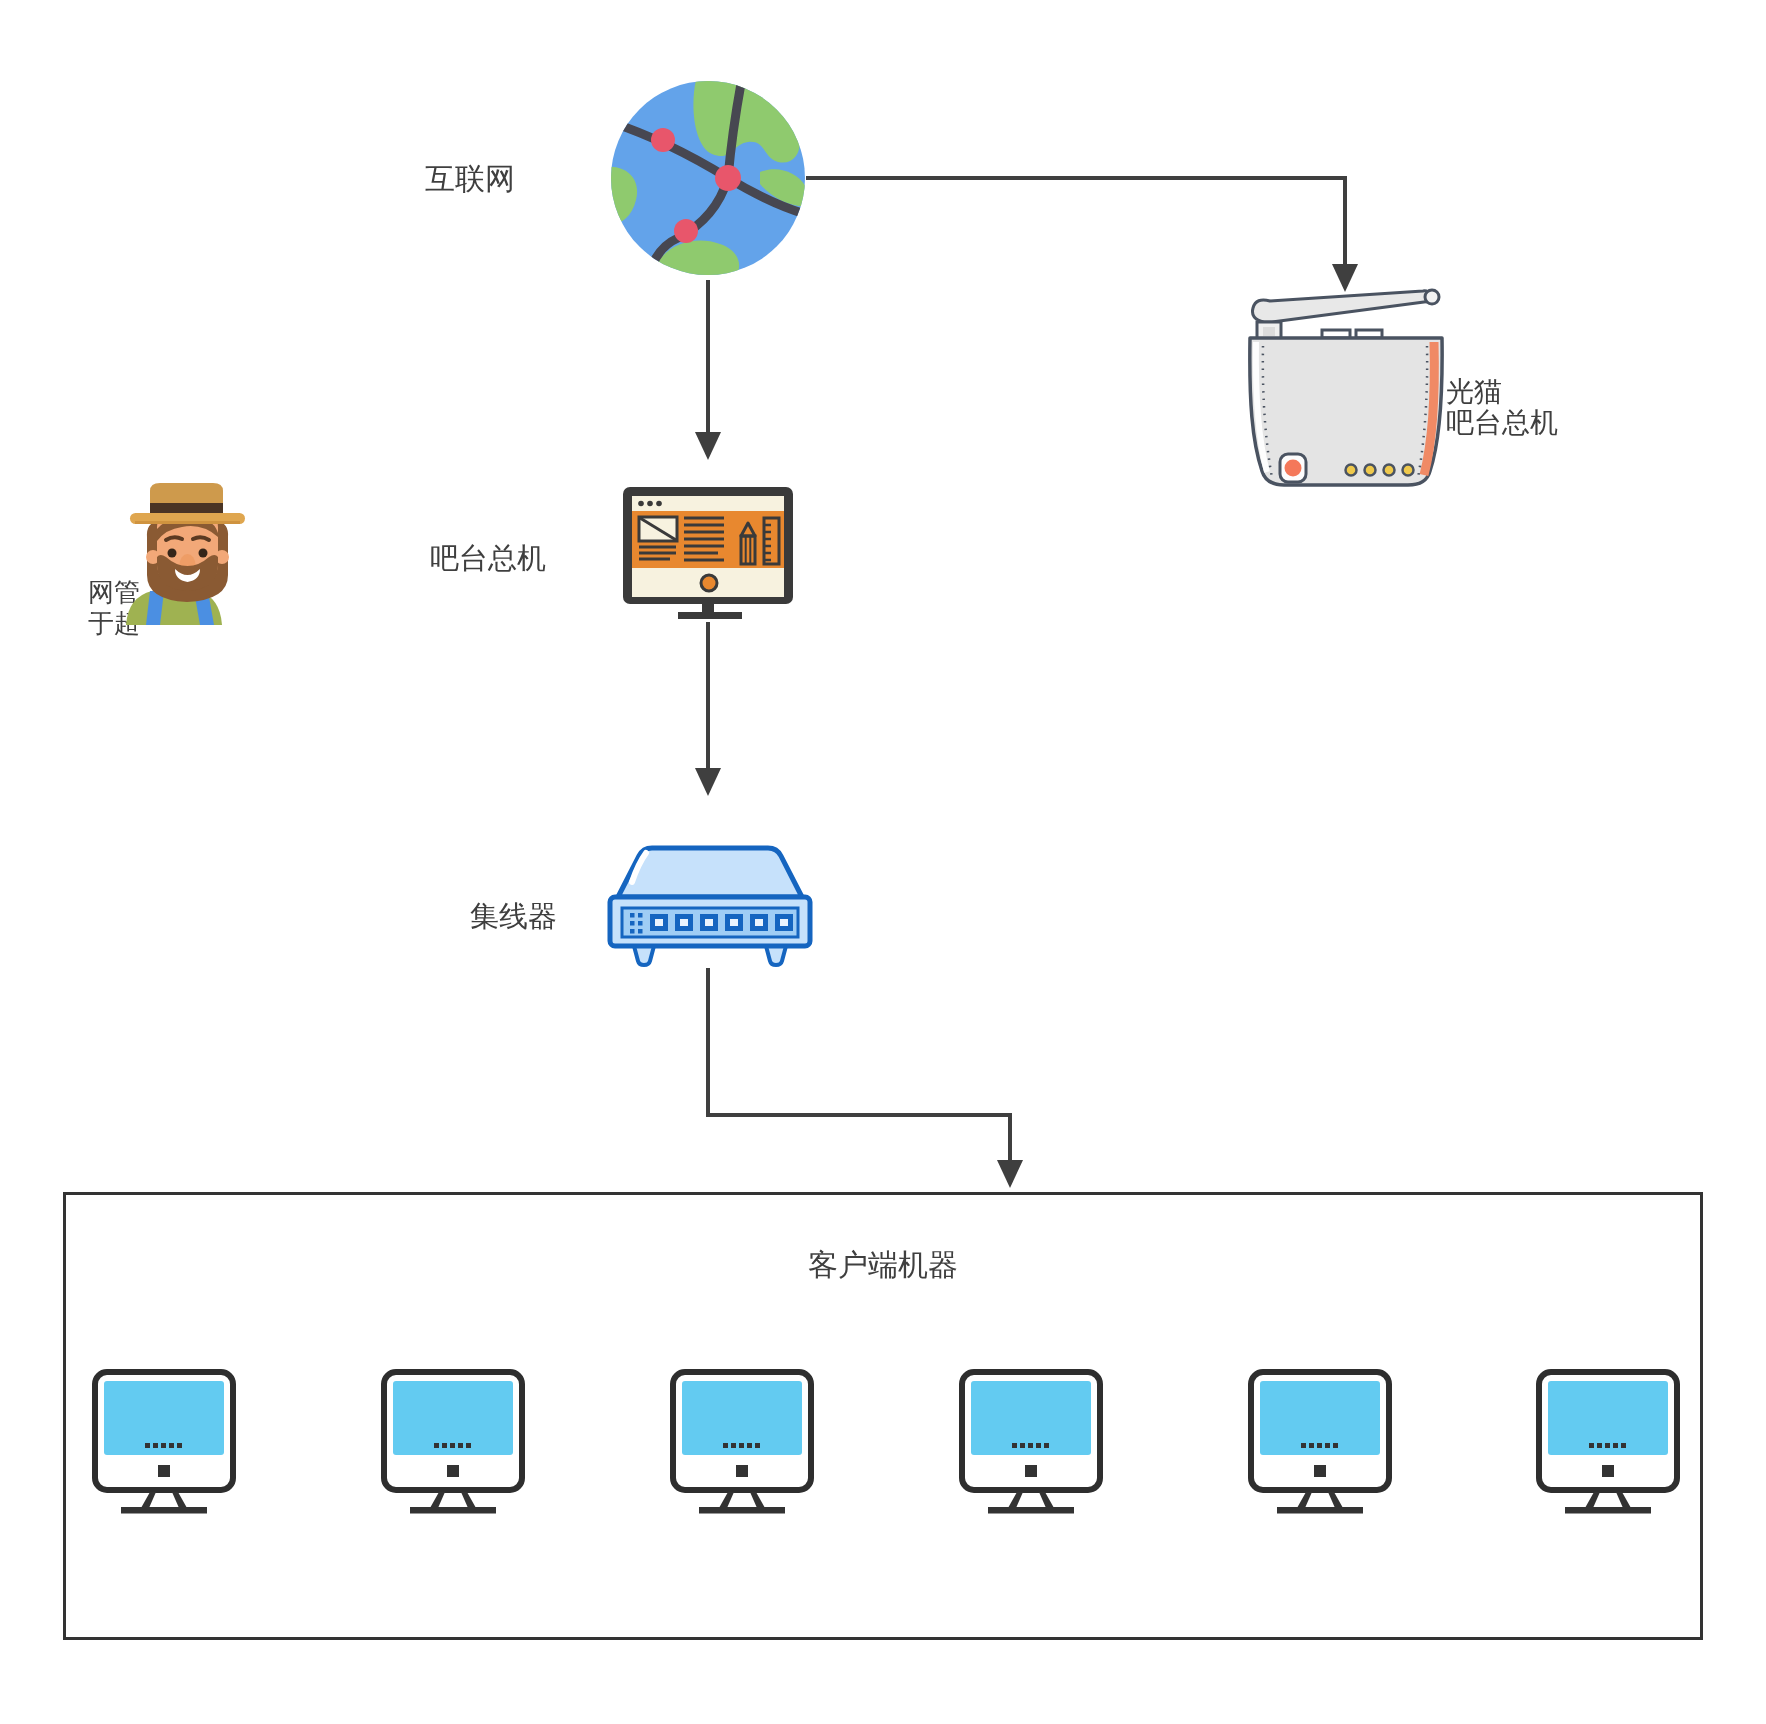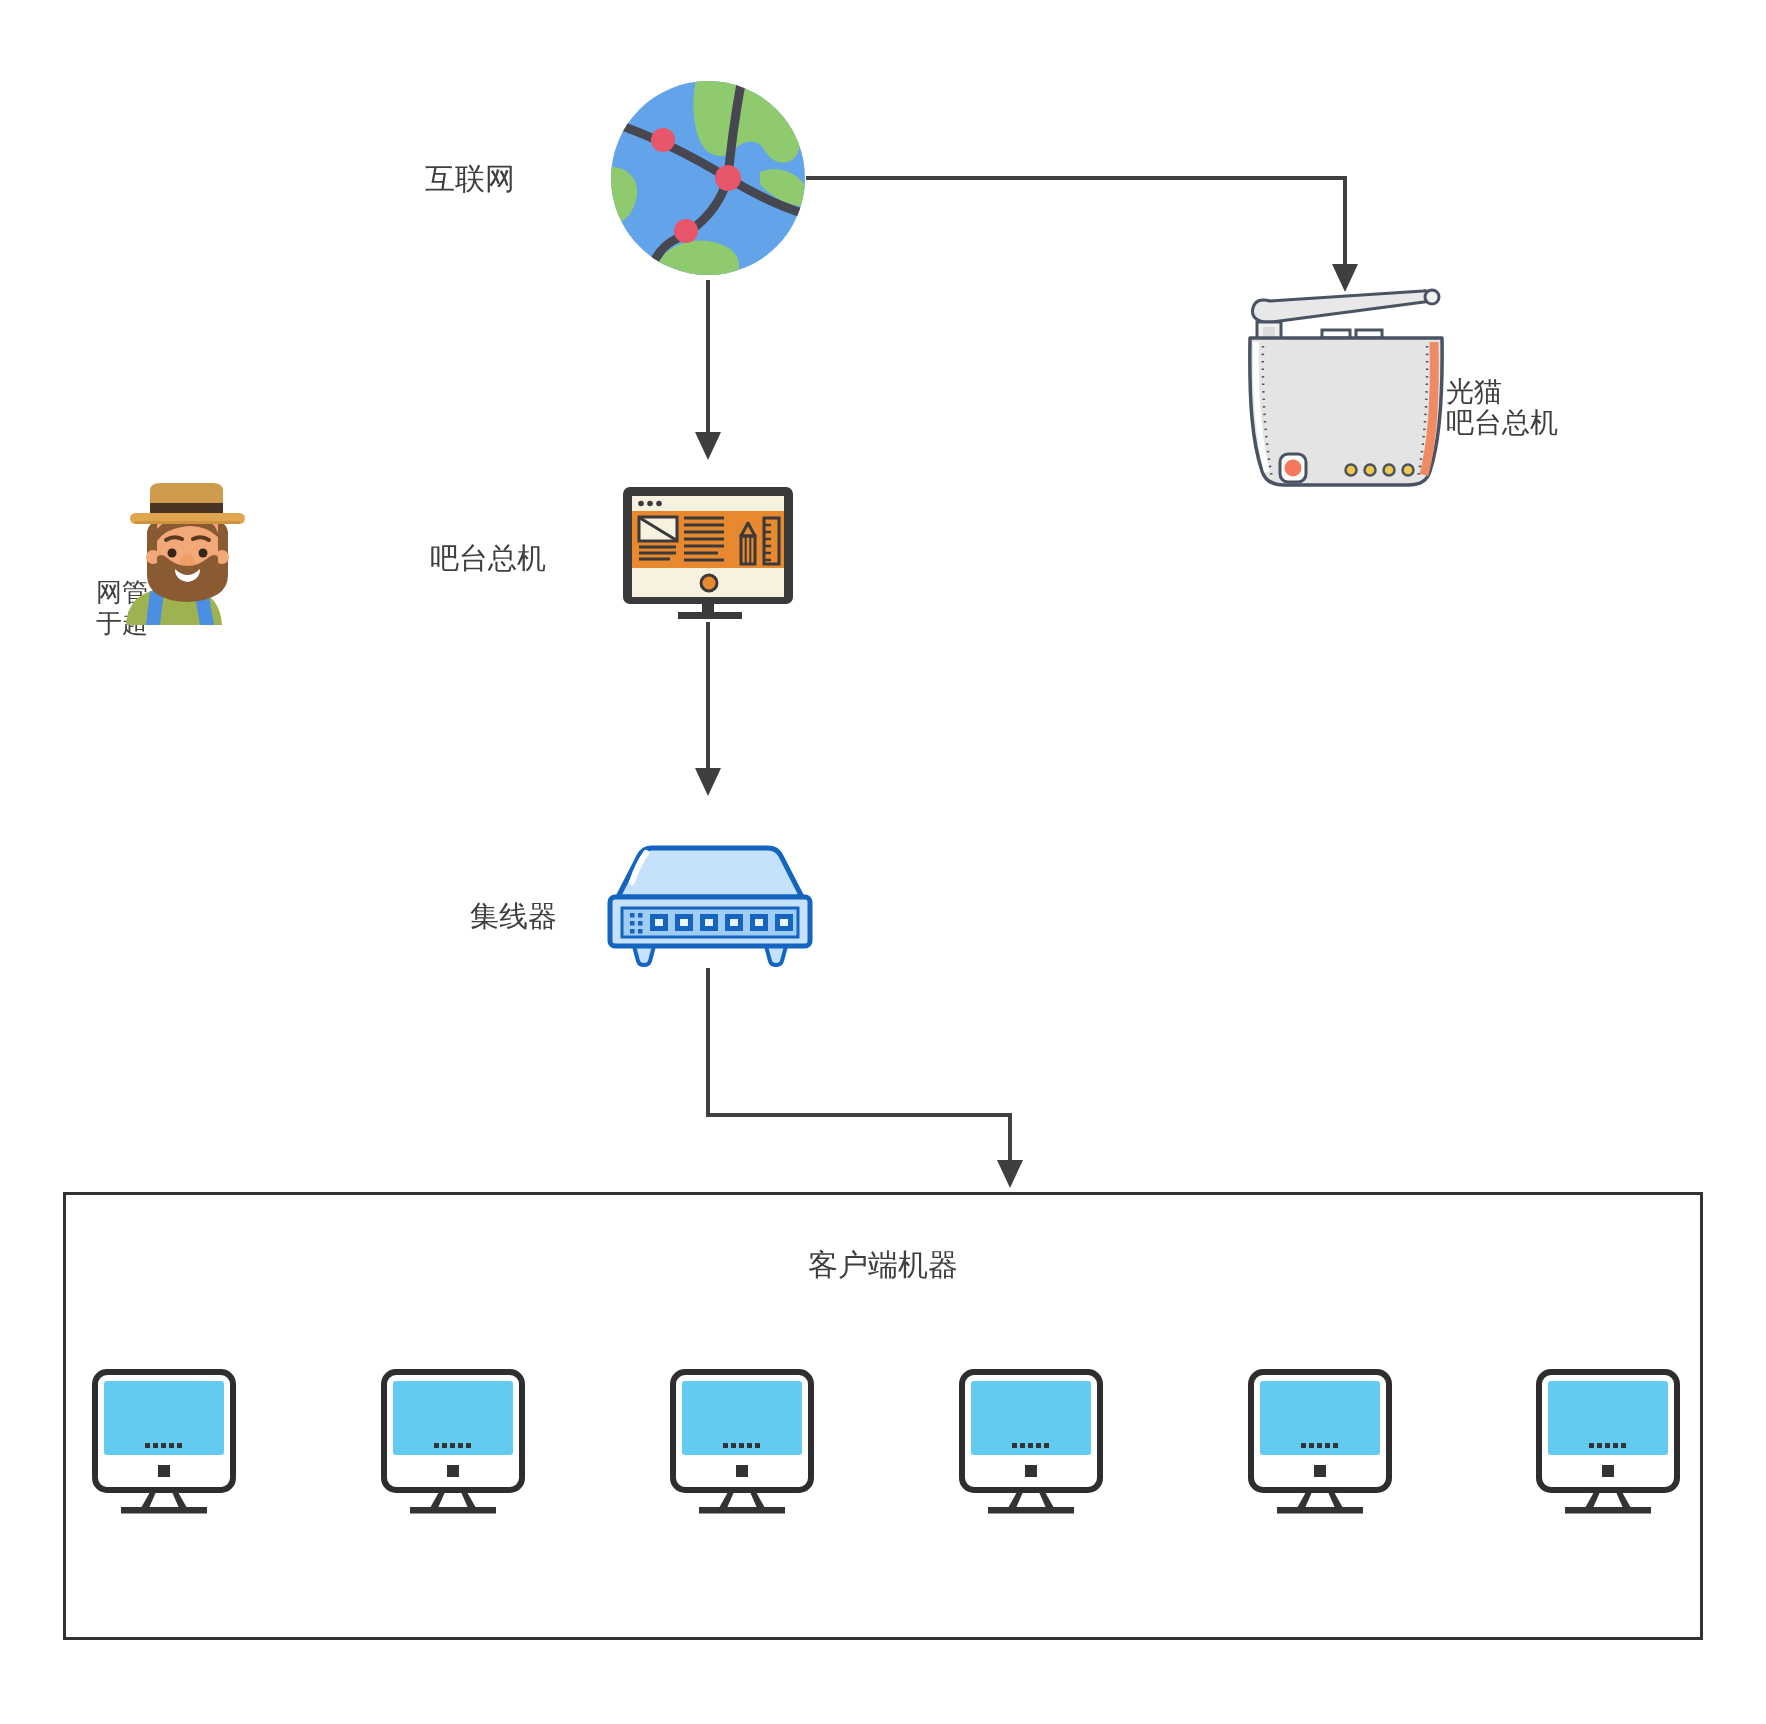--- a/index.html
+++ b/index.html
@@ -105,21 +105,21 @@
         <circle cx="130" cy="184" r="5.5"></circle>
       <circle cx="149" cy="184" r="5.5"></circle>
         <circle cx="168" cy="184" r="5.5"></circle>
     </g>
   </svg>
   <div class="lbl center" style="left:1446px;top:376px;width:220px;font-size:28px;line-height:31px">
     <div>光猫</div>
     <div>吧台总机</div>
   </div>
 
-  <div class="lbl small" style="left:96px;top:577px">
+  <div class="lbl small" style="left:88px;top:577px">
     <div>网管</div>
     <div>于超</div>
   </div>
 
   <svg class="node" style="left:98px;top:423px" width="152" height="202" viewBox="0 0 152 202">
     <rect x="74" y="146" width="28" height="26" fill="#E8975F"></rect>
     <path d="M28 202 Q30 174 54 168 L100 168 Q122 174 124 202 Z" fill="#9FB251"></path>
     <path d="M52 168 L66 168 L62 202 L48 202 Z" fill="#4B8FE2"></path>
     <path d="M96 168 L110 168 L116 202 L102 202 Z" fill="#4B8FE2"></path>
     <path d="M49 114 Q48 100 60 98 L119 98 Q131 100 130 114 L130 152 Q130 177 89 179 Q49 177 49 152 Z" fill="#8A5A33"></path>

